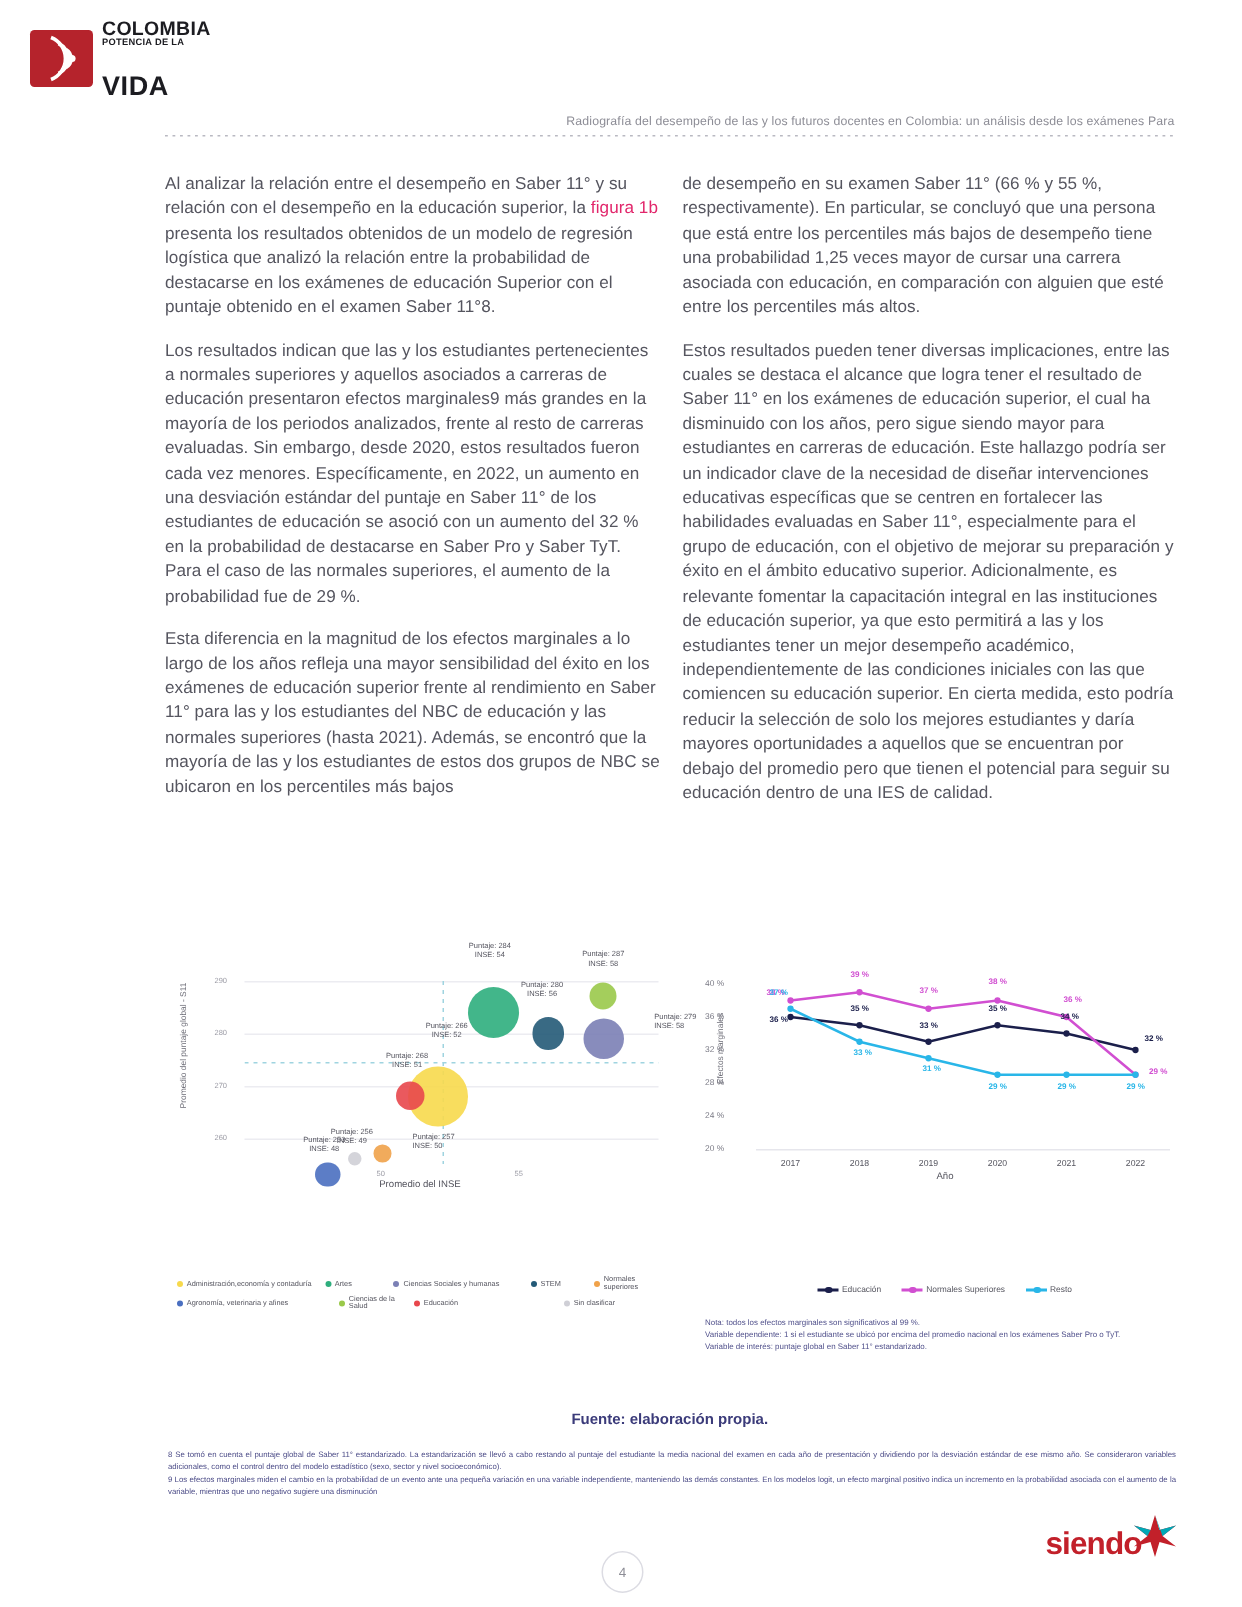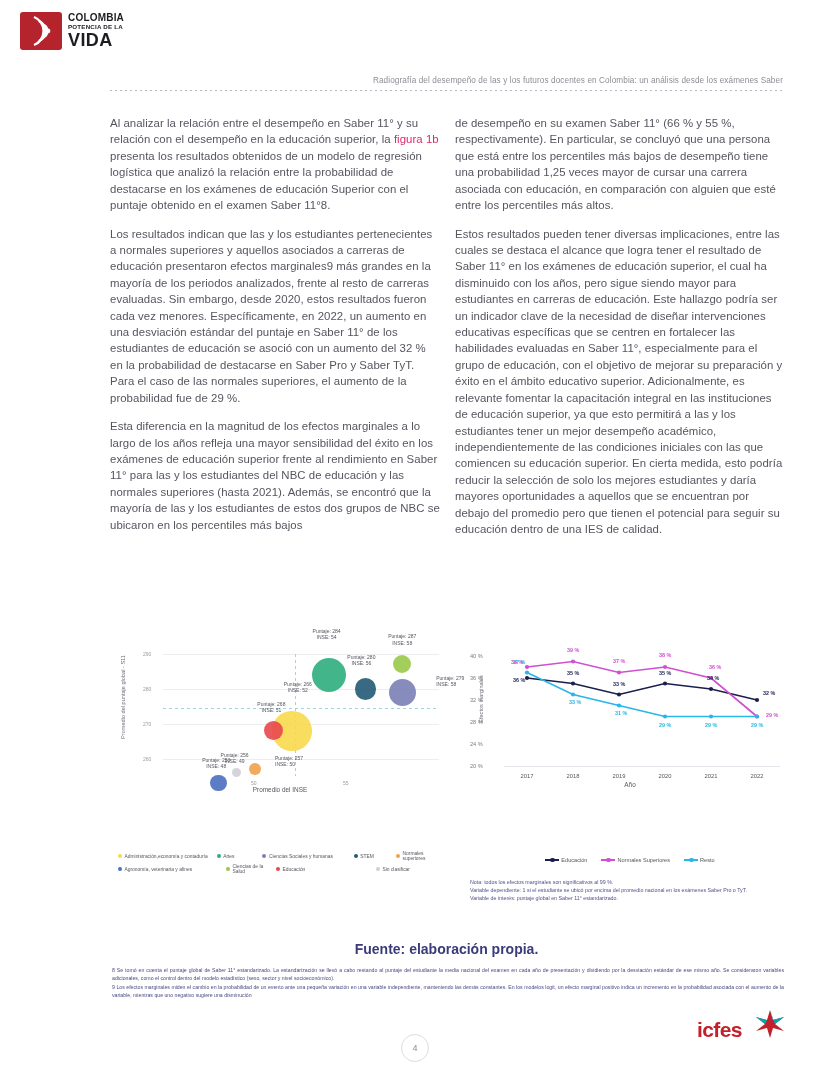--- a/index.html
+++ b/index.html
@@ -6,23 +6,23 @@
   body{
     width:828px;height:1071px;background:#ffffff;
     font-family:"Liberation Sans",sans-serif;color:#3f3f46;
     position:relative;overflow:hidden;
   }
   
   .logo-block{position:absolute;left:20px;top:12px;display:flex;align-items:center;gap:6px;}
   .logo-mark{width:42px;height:38px;background:#b5232c;border-radius:3px;position:relative;overflow:hidden;}
   .logo-mark svg{position:absolute;left:0;top:0;}
   .logo-words{line-height:1;}
-  .logo-words .l1{font-size:10px;font-weight:bold;color:#1c1c21;letter-spacing:.2px;}
+  .logo-words .l1{font-size:13px;font-weight:bold;color:#1c1c21;letter-spacing:.2px;}
   .logo-words .l2{font-size:6.2px;font-weight:bold;color:#1c1c21;letter-spacing:.2px;margin-top:1px;}
-  .logo-words .l3{font-size:18px;font-weight:bold;color:#1c1c21;letter-spacing:.4px;margin-top:1px;}
+  .logo-words .l3{font-size:18px;font-weight:bold;color:#1c1c21;letter-spacing:.4px;margin-top:16px;}
 
   
   .runhead{position:absolute;left:110px;top:76px;width:673px;text-align:right;
            font-size:8.2px;color:#8d8d96;letter-spacing:.1px;}
   .runrule{position:absolute;left:110px;top:90px;width:673px;height:1px;
            background-image:linear-gradient(to right,#b9b9c2 0 2px,transparent 2px 5px);
            background-size:5px 1px;}
 
   
   .col{position:absolute;top:115px;width:330px;font-size:11.4px;line-height:1.44;
@@ -70,21 +70,21 @@
   .lc-legend{position:absolute;left:470px;top:857px;width:320px;display:flex;
              justify-content:center;gap:14px;font-size:5.6px;color:#55555f;}
   .lc-legend .it{display:flex;align-items:center;gap:2px;}
   .lc-legend .ln{width:14px;height:1.6px;position:relative;}
   .lc-legend .ln i{position:absolute;left:5px;top:-1.6px;width:4.5px;height:4.5px;border-radius:50%;}
 
   
   .notes{position:absolute;left:470px;top:878px;width:325px;font-size:5.3px;
          line-height:1.55;color:#4f4f8a;}
   .fuente{position:absolute;left:110px;top:941px;width:673px;text-align:center;
-          font-size:14px;font-weight:bold;color:#3b3b7a;}
+          font-size:10px;font-weight:bold;color:#3b3b7a;}
   .footnotes{position:absolute;left:112px;top:966px;width:672px;font-size:5.2px;
              line-height:1.62;color:#4a4a86;text-align:justify;}
 
   
   .icfes{position:absolute;left:697px;top:1008px;width:90px;height:38px;}
   .icfes .word{position:absolute;left:0;top:10px;font-size:21px;font-weight:bold;
                color:#c2202a;letter-spacing:-.6px;font-family:"Liberation Sans",sans-serif;}
 
   
   .pagenum{position:absolute;left:401px;top:1034px;width:26px;height:26px;border-radius:50%;
@@ -105,21 +105,21 @@
       <circle cx="28" cy="19" r="2.4" fill="#ffffff"></circle>
     </svg>
   </div>
   <div class="logo-words">
     <div class="l1">COLOMBIA</div>
     <div class="l2">POTENCIA DE LA</div>
     <div class="l3">VIDA</div>
   </div>
 </div>
 
-<div class="runhead">Radiografía del desempeño de las y los futuros docentes en Colombia: un análisis desde los exámenes Saber</div>
+<div class="runhead">Radiografía del desempeño de las y los futuros docentes en Colombia: un análisis desde los exámenes Para</div>
 <div class="runrule"></div>
 
 <div class="col left">
   <p>
     <span>Al analizar la relación entre el desempeño en Saber 11° y su relación con el desempeño en la educación superior, la <span class="hl">figura 1b</span> presenta los resultados obtenidos de un modelo de regresión logística que analizó la relación entre la probabilidad de destacarse en los exámenes de educación Superior con el puntaje obtenido en el examen Saber 11°8.</span>
   </p>
   <p>Los resultados indican que las y los estudiantes pertenecientes a normales superiores y aquellos asociados a carreras de educación presentaron efectos marginales9 más grandes en la mayoría de los periodos analizados, frente al resto de carreras evaluadas. Sin embargo, desde 2020, estos resultados fueron cada vez menores. Específicamente, en 2022, un aumento en una desviación estándar del puntaje en Saber 11° de los estudiantes de educación se asoció con un aumento del 32 % en la probabilidad de destacarse en Saber Pro y Saber TyT. Para el caso de las normales superiores, el aumento de la probabilidad fue de 29 %.</p>
   <p>Esta diferencia en la magnitud de los efectos marginales a lo largo de los años refleja una mayor sensibilidad del éxito en los exámenes de educación superior frente al rendimiento en Saber 11° para las y los estudiantes del NBC de educación y las normales superiores (hasta 2021). Además, se encontró que la mayoría de las y los estudiantes de estos dos grupos de NBC se ubicaron en los percentiles más bajos</p>
 </div>
 
@@ -297,21 +297,21 @@
 </div>
 
 <div class="fuente">Fuente: elaboración propia.</div>
 
 <div class="footnotes">
   <div>8 Se tomó en cuenta el puntaje global de Saber 11° estandarizado. La estandarización se llevó a cabo restando al puntaje del estudiante la media nacional del examen en cada año de presentación y dividiendo por la desviación estándar de ese mismo año. Se consideraron variables adicionales, como el control dentro del modelo estadístico (sexo, sector y nivel socioeconómico).</div>
   <div>9 Los efectos marginales miden el cambio en la probabilidad de un evento ante una pequeña variación en una variable independiente, manteniendo las demás constantes. En los modelos logit, un efecto marginal positivo indica un incremento en la probabilidad asociada con el aumento de la variable, mientras que uno negativo sugiere una disminución</div>
 </div>
 
 <div class="icfes">
-  <div class="word">icfes</div>
+  <div class="word">siendo</div>
   <svg width="34" height="32" viewBox="0 0 34 32" style="position:absolute;left:56px;top:0;">
     <path d="M17 2 L20 12 L31 9 L22 16 L31 23 L20 20 L17 30 L14 20 L3 23 L12 16 L3 9 L14 12 Z" fill="#c2202a"></path>
     <path d="M17 2 L20 12 L31 9 L22 16 Z" fill="#00a9b7"></path>
     <path d="M3 9 L14 12 L12 16 Z" fill="#00a9b7"></path>
   </svg>
 </div>
 
 <div class="pagenum">4</div>
 
 </body></html>

